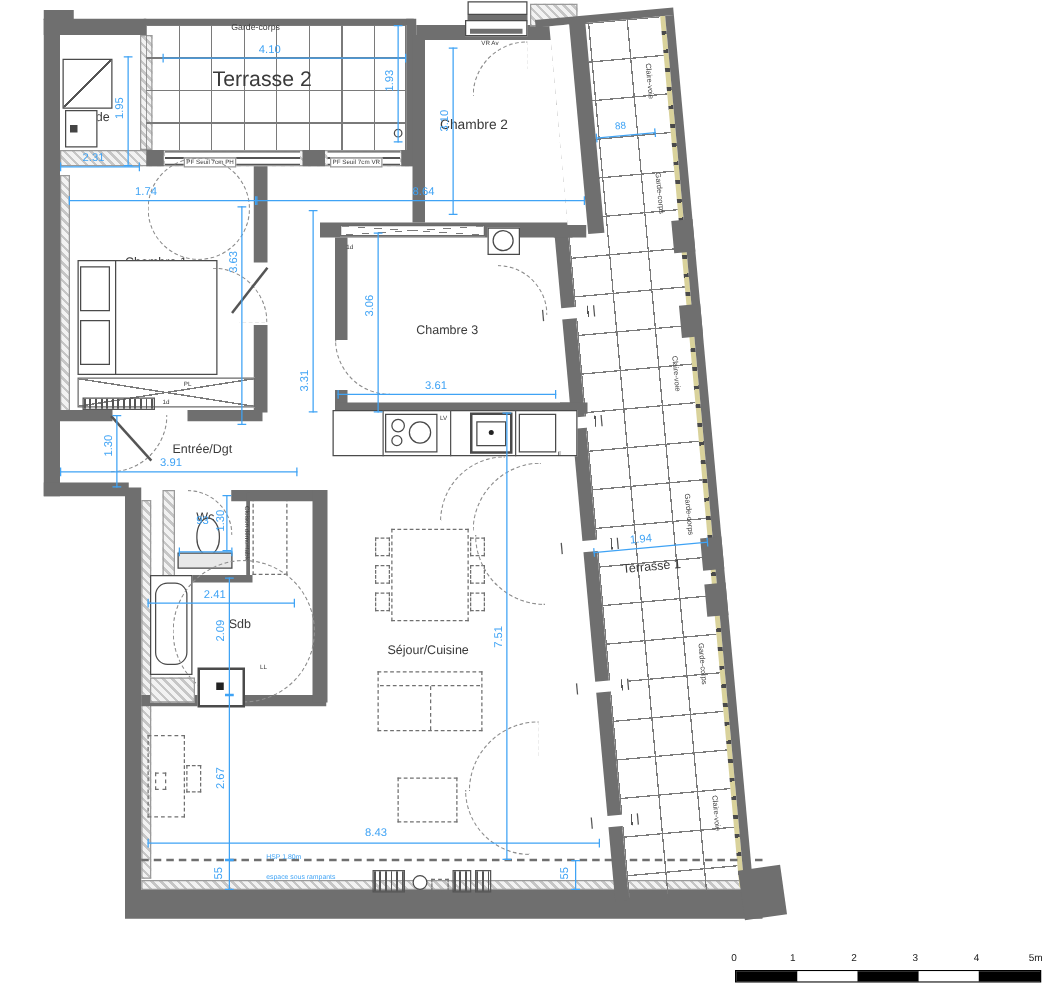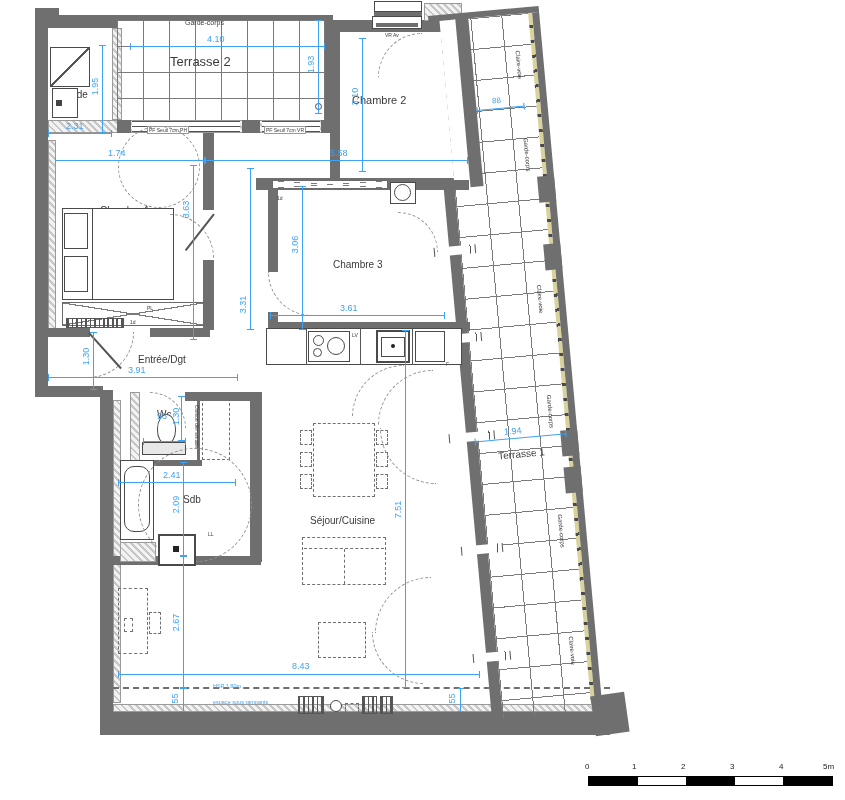--- a/index.html
+++ b/index.html
@@ -76,21 +76,21 @@
   <div class="a wall" style="left:185px;top:392px;width:68px;height:9px"></div>
   <div class="a wall" style="left:197px;top:394px;width:3px;height:70px"></div>
   <div class="a wall" style="left:130px;top:460px;width:72px;height:6px"></div>
   <div class="a wall" style="left:113px;top:556px;width:148px;height:9px"></div>
   <div class="a wall" style="left:250px;top:392px;width:12px;height:170px"></div>
   <div class="a wall" style="left:100px;top:712px;width:510px;height:23px"></div>
   <div class="a hatch" style="left:113px;top:704px;width:490px;height:8px"></div>
 
   <div class="a tiles" style="left:117px;top:20px;width:208px;height:100px;border-right:1px solid #777"></div>
   <span class="a rl" style="left:185px;top:19px;font-size:7px">Garde-corps</span>
-  <span class="a rl" style="left:170px;top:55px;font-size:13px">Terrasse 2</span>
+  <span class="a rl" style="left:170px;top:55px;font-size:17px">Terrasse 2</span>
   <div class="a furn circ" style="left:315px;top:103px;width:7px;height:7px"></div>
 
   <div class="a furn" style="left:374px;top:1px;width:48px;height:11px"></div>
   <div class="a wall" style="left:374px;top:12px;width:48px;height:7px"></div>
   <div class="a furn" style="left:372px;top:16px;width:50px;height:13px"></div>
   <div class="a wall" style="left:376px;top:23px;width:42px;height:4px"></div>
   <div class="a hatch" style="left:424px;top:3px;width:38px;height:18px"></div>
   <span class="a tiny" style="left:385px;top:33px">VR Av</span>
 
   <div class="a" style="left:428px;top:16px;width:113px;height:708px;transform:rotate(-5.2deg);transform-origin:0 0;">
@@ -222,21 +222,21 @@
   <span class="a dl dlv" style="left:303px;top:60px">1.93</span>
   <div class="a dimv" style="left:102px;top:45px;height:88px"></div>
   <span class="a dl dlv" style="left:87px;top:82px">1.95</span>
   <div class="a dimh" style="left:48px;top:133px;width:64px"></div>
   <span class="a dl" style="left:66px;top:122px">2.31</span>
   <div class="a dimv" style="left:362px;top:38px;height:134px"></div>
   <span class="a dl dlv" style="left:347px;top:92px">3.10</span>
   <div class="a dimh" style="left:55px;top:160px;width:150px"></div>
   <span class="a dl" style="left:108px;top:149px">1.74</span>
   <div class="a dimh" style="left:205px;top:160px;width:263px"></div>
-  <span class="a dl" style="left:330px;top:149px">5.58</span>
+  <span class="a dl" style="left:330px;top:149px">8.64</span>
   <div class="a dimv" style="left:193px;top:165px;height:175px"></div>
   <span class="a dl dlv" style="left:178px;top:205px">3.63</span>
   <div class="a dimv" style="left:302px;top:186px;height:144px"></div>
   <span class="a dl dlv" style="left:287px;top:240px">3.06</span>
   <div class="a dimv" style="left:250px;top:168px;height:162px"></div>
   <span class="a dl dlv" style="left:235px;top:300px">3.31</span>
   <div class="a dimh" style="left:270px;top:315px;width:175px"></div>
   <span class="a dl" style="left:340px;top:304px">3.61</span>
   <div class="a dimh" style="left:48px;top:377px;width:190px"></div>
   <span class="a dl" style="left:128px;top:366px">3.91</span>

